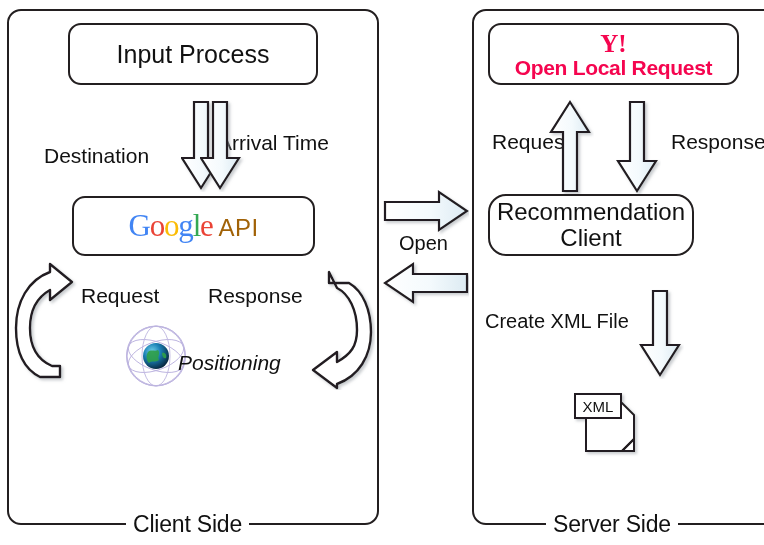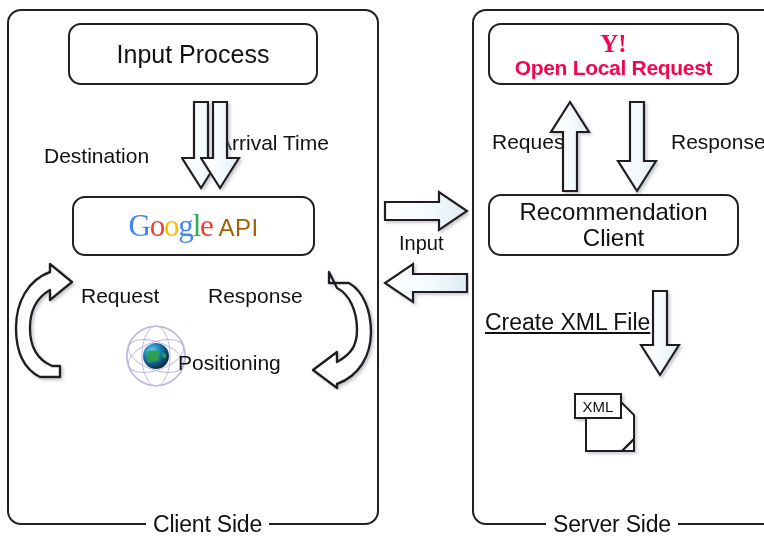--- a/index.html
+++ b/index.html
@@ -35,41 +35,41 @@
     position: absolute;
     bottom: -15px;
     background: #ffffff;
     padding: 0 7px;
     font-size: 23px;
     color: #111111;
     letter-spacing: -0.2px;
     white-space: nowrap;
     line-height: 28px;
   }
-  #client-panel .panel-label { left: 117px; margin-left: 20px; }
+  #client-panel .panel-label { left: 117px; }
   #server-panel .panel-label { left: 72px; }
 
   
   .box {
     position: absolute;
     border: 2.2px solid #231f20;
     border-radius: 13px;
     box-sizing: border-box;
     background: #ffffff;
     display: flex;
     align-items: center;
     justify-content: center;
     text-align: center;
     color: #111111;
   }
   #input-process   { left: 68px;  top: 23px;  width: 250px; height: 62px;  font-size: 25px; }
   #gmaps-box       { left: 72px;  top: 196px; width: 243px; height: 60px; }
   #nav-process     { left: 70px;  top: 404px; width: 250px; height: 62px;  font-size: 25px; }
   #yahoo-box       { left: 488px; top: 23px;  width: 251px; height: 62px; }
-  #recommendation  { left: 488px; top: 194px; width: 251px; height: 62px;  font-size: 24px; line-height: 1.08; }
+  #recommendation  { left: 488px; top: 194px; width: 206px; height: 62px;  font-size: 24px; line-height: 1.08; border-radius: 18px; }
 
   
   .gmaps-wordmark {
     display: flex;
     align-items: baseline;
     justify-content: center;
     gap: 6px;
     text-align: center;
   }
   .g-logo {
@@ -119,25 +119,25 @@
     position: absolute;
     font-size: 21px;
     color: #111111;
     white-space: nowrap;
     line-height: 1;
   }
   #lbl-destination   { left: 44px;  top: 132px; margin-top: 13px; }
   #lbl-arrival       { left: 218px; top: 132px; }
   #lbl-req-client    { left: 81px;  top: 285px; }
   #lbl-res-client    { left: 208px; top: 285px; }
-  #lbl-positioning   { left: 178px; top: 352px; }
+  #lbl-positioning   { left: 178px; top: 352px; font-style: italic; }
   #lbl-ajax          { left: 399px; top: 233px; font-size: 20px; }
   #lbl-req-server    { left: 492px; top: 131px; }
   #lbl-res-server    { left: 671px; top: 131px; }
-  #lbl-create-xml    { left: 485px; top: 311px; font-size: 23px; text-decoration: underline; }
+  #lbl-create-xml    { left: 485px; top: 311px; font-size: 20px; }
 
   
   .arrow-svg { position: absolute; }
   #arrow-destination { left: 181px; top: 100px; }
   #arrow-arrival     { left: 200px; top: 100px; }
   #arrow-ajax-right  { left: 383px; top: 190px; }
   #arrow-ajax-left   { left: 383px; top: 262px; }
   #arrow-req-up      { left: 546px; top: 99px; }
   #arrow-res-down    { left: 613px; top: 99px; }
   #arrow-create-xml  { left: 636px; top: 289px; }
@@ -232,21 +232,21 @@
     <path d="M40,31 C43,30 45,33 44,36 C42,37 40,35 40,31 Z" fill="#2f9e4a" opacity="0.92"></path>
   </svg>
 
   <div class="flow-label" id="lbl-positioning">Positioning</div>
 
 
   <svg class="arrow-svg" id="arrow-ajax-right" width="86" height="48" viewBox="0 0 86 48">
     <polygon points="2,12 56,12 56,2 84,21 56,40 56,30 2,30" fill="url(#agrad)" stroke="#231f20" stroke-width="2.2" stroke-linejoin="miter" filter="url(#ashadow)"></polygon>
   </svg>
 
-  <div class="flow-label" id="lbl-ajax">Input</div>
+  <div class="flow-label" id="lbl-ajax">Open</div>
 
   <svg class="arrow-svg" id="arrow-ajax-left" width="86" height="48" viewBox="0 0 86 48">
     <polygon points="84,12 30,12 30,2 2,21 30,40 30,30 84,30" fill="url(#agrad)" stroke="#231f20" stroke-width="2.2" stroke-linejoin="miter" filter="url(#ashadow)"></polygon>
   </svg>
 
   <div class="panel" id="server-panel">
     <span class="panel-label">Server Side</span>
   </div>
 
   <div class="box" id="yahoo-box">

